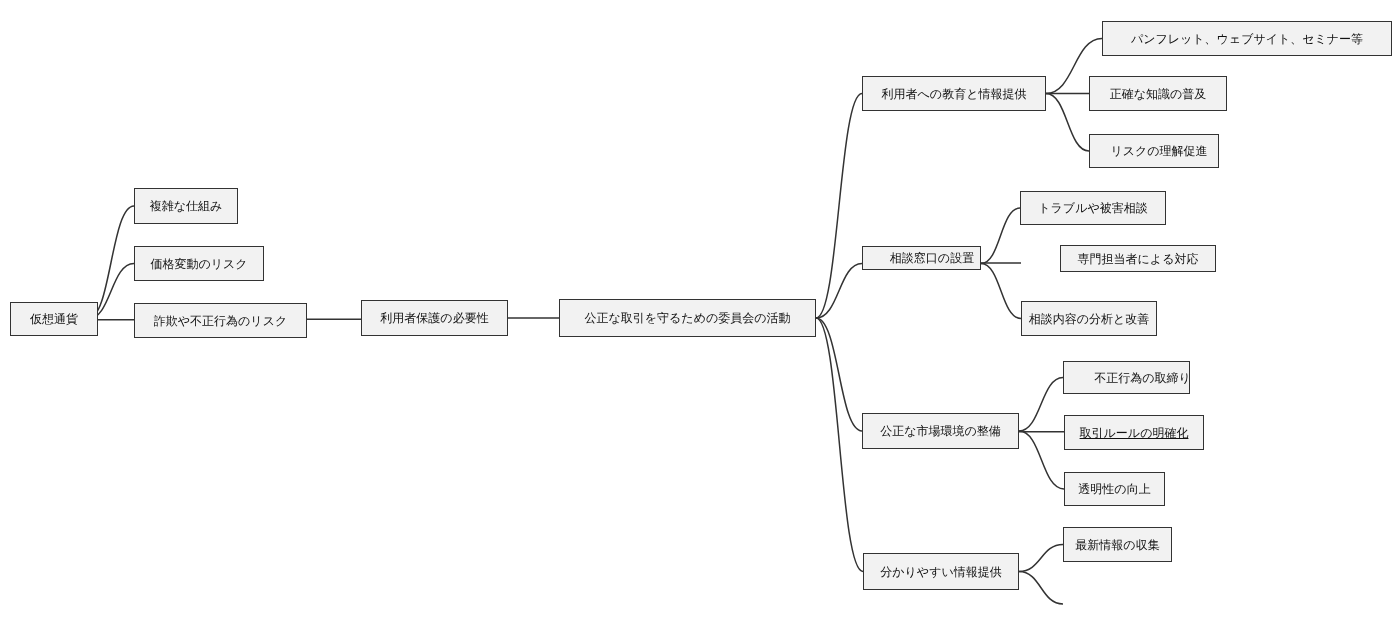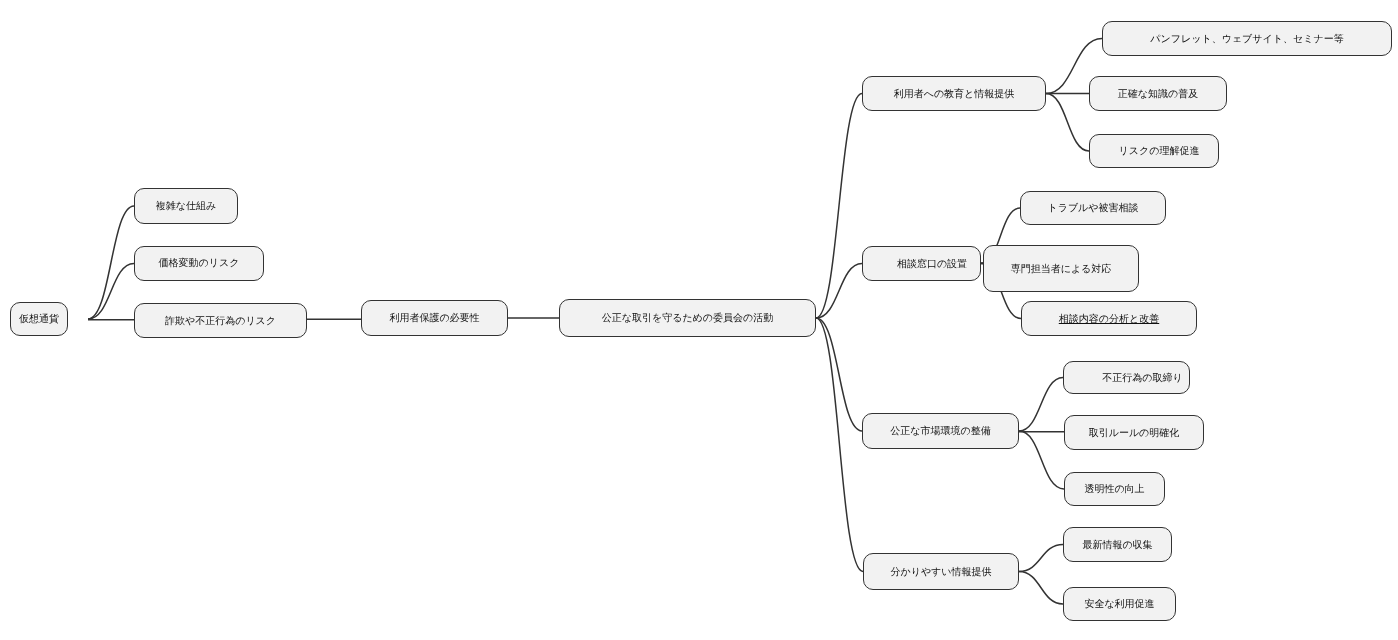--- a/index.html
+++ b/index.html
@@ -27,23 +27,23 @@
   }
   #node-layer { position: absolute; left: 0; top: 0; width: 100%; height: 100%; }
   .node {
     position: absolute;
     box-sizing: border-box;
     display: flex;
     align-items: center;
     justify-content: center;
     background: var(--node-fill, #f2f2f2);
     border: 1.5px solid var(--node-border, #333333);
-    border-radius: 10px;
+    border-radius: 0;
     color: var(--text-color, #111111);
-    font-size: 10px;
+    font-size: 12px;
     line-height: 1;
     white-space: nowrap;
     padding: 0 6px;
   }
 </style>
 </head>
 <body>
 
 <div class="canvas">
   <svg id="edge-layer" xmlns="http://www.w3.org/2000/svg">
@@ -62,35 +62,34 @@
       <path d="M 981 263.5 C 1000.5 263.5, 1000.5 208, 1020 208"></path>
       <path d="M 981 263 L 1021 263"></path>
       <path d="M 981 263.5 C 1001 263.5, 1001 318.5, 1021 318.5"></path>
       <path d="M 1019 431 C 1041 431, 1041 377.5, 1063 377.5"></path>
       <path d="M 1019 431.75 L 1064 431.75"></path>
       <path d="M 1019 431 C 1041.5 431, 1041.5 489, 1064 489"></path>
       <path d="M 1019 571.5 C 1041 571.5, 1041 544.5, 1063 544.5"></path>
       <path d="M 1019 571.5 C 1041 571.5, 1041 604, 1063 604"></path>
     </svg>
   <div id="node-layer">
-      <div class="node" style="left: 10px; top: 302px; width: 58px; height: 34px;">仮想通貨</div>
+      <div class="node" style="left: 10px; top: 302px; width: 88px; height: 34px;">仮想通貨</div>
       <div class="node" style="left: 134px; top: 188px; width: 104px; height: 36px;">複雑な仕組み</div>
-      <div class="node" style="left: 134px; top: 246px; width: 130px; height: 35px; font-family: Liberation Mono, monospace;">価格変動のリスク</div>
+      <div class="node" style="left: 134px; top: 246px; width: 130px; height: 35px;">価格変動のリスク</div>
       <div class="node" style="left: 134px; top: 303px; width: 173px; height: 35px;">詐欺や不正行為のリスク</div>
       <div class="node" style="left: 361px; top: 300px; width: 147px; height: 36px;">利用者保護の必要性</div>
       <div class="node" style="left: 862px; top: 76px; width: 184px; height: 35px;">利用者への教育と情報提供</div>
       <div class="node" style="left: 559px; top: 299px; width: 257px; height: 38px;">公正な取引を守るための委員会の活動</div>
       <div class="node" style="left: 1102px; top: 21px; width: 290px; height: 35px;">パンフレット、ウェブサイト、セミナー等</div>
       <div class="node" style="left: 1089px; top: 76px; width: 138px; height: 35px;">正確な知識の普及</div>
       <div class="node" style="left: 1089px; top: 134px; width: 130px; height: 34px; padding-left: 16px;">リスクの理解促進</div>
-      <div class="node" style="left: 862px; top: 246px; width: 119px; height: 35px; padding-left: 27px;">相談窓口の設置</div>
+      <div class="node" style="left: 862px; top: 246px; width: 119px; height: 24px; padding-left: 27px;">相談窓口の設置</div>
       <div class="node" style="left: 1020px; top: 191px; width: 146px; height: 34px;">トラブルや被害相談</div>
-      <div class="node" style="left: 983px; top: 245px; width: 156px; height: 47px;">専門担当者による対応</div>
-      <div class="node" style="left: 1021px; top: 301px; width: 176px; height: 35px; text-decoration: underline;">相談内容の分析と改善</div>
+      <div class="node" style="left: 1060px; top: 245px; width: 156px; height: 27px;">専門担当者による対応</div>
+      <div class="node" style="left: 1021px; top: 301px; width: 136px; height: 35px;">相談内容の分析と改善</div>
       <div class="node" style="left: 862px; top: 413px; width: 157px; height: 36px;">公正な市場環境の整備</div>
       <div class="node" style="left: 1063px; top: 361px; width: 127px; height: 33px; padding-left: 38px;">不正行為の取締り</div>
-      <div class="node" style="left: 1064px; top: 415px; width: 140px; height: 35px;">取引ルールの明確化</div>
+      <div class="node" style="left: 1064px; top: 415px; width: 140px; height: 35px; text-decoration: underline;">取引ルールの明確化</div>
       <div class="node" style="left: 1064px; top: 472px; width: 101px; height: 34px;">透明性の向上</div>
       <div class="node" style="left: 863px; top: 553px; width: 156px; height: 37px; text-align: center;">分かりやすい情報提供</div>
       <div class="node" style="left: 1063px; top: 527px; width: 109px; height: 35px;">最新情報の収集</div>
-      <div class="node" style="left: 1063px; top: 587px; width: 113px; height: 34px;">安全な利用促進</div>
     </div>
 </div>
 
 </body></html>

